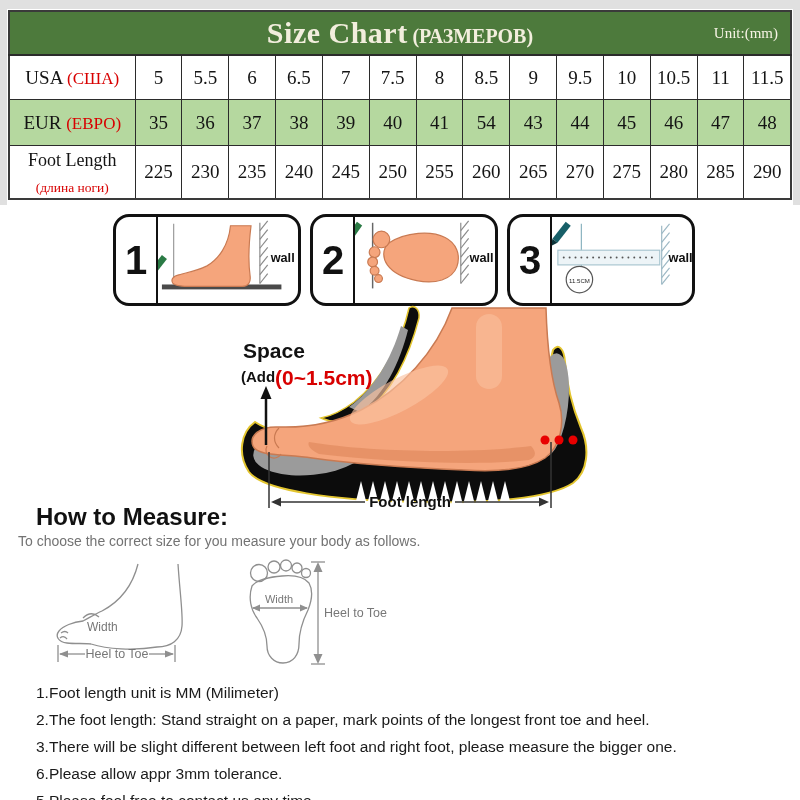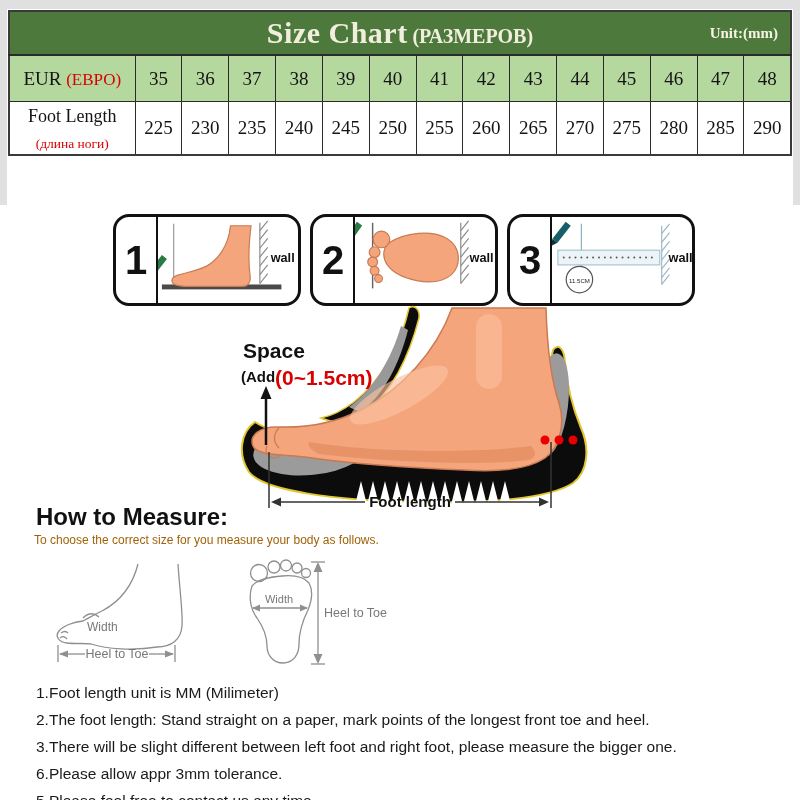--- a/index.html
+++ b/index.html
@@ -14,36 +14,36 @@
                 color:#141414;font-size:19px;padding:0;}
   tr.r-head td{height:42px;background:#4d7a3c;border-bottom:2px solid #2b2b2b;}
   tr.r-usa  td{height:43px;background:#fff;}
   tr.r-eur  td{height:45px;background:#b5d89f;}
   tr.r-foot td{height:52px;background:#fff;}
   .head-cell{position:relative;}
   .title-wrap{color:#f2eedd;font-weight:bold;}
   .title-main{font-size:30px;letter-spacing:.5px;}
   .title-sub{font-size:20px;}
   .unit{position:absolute;right:12px;top:50%;transform:translateY(-50%);
-        color:#f6f3e4;font-weight:bold;font-size:15px;}
+        color:#f6f3e4;font-weight:normal;font-size:15px;}
   td.lbl .en{font-size:19px;color:#141414;}
   td.lbl .ru{font-size:17px;color:#d80000;}
   tr.r-foot td.lbl .en{font-size:18px;}
   tr.r-foot td.lbl .ru{display:block;font-size:13.5px;margin-top:9px;}
   
   .panels{position:absolute;left:113px;top:214px;display:flex;gap:9px;}
   .panel{width:188px;height:92px;border:3px solid #111;border-radius:16px;
          background:#fff;display:flex;box-sizing:border-box;}
   .pnum{width:40px;border-right:2.5px solid #111;display:flex;align-items:center;
         justify-content:center;font-weight:bold;font-size:40px;color:#111;}
   .pdiag{flex:1;position:relative;}
   .pdiag svg{position:absolute;left:0;top:0;}
   
   .h2m{position:absolute;left:36px;top:503px;font-size:24px;font-weight:bold;color:#111;}
-  .intro{position:absolute;left:34px;top:533px;font-size:12px;color:#a16207;}
+  .intro{position:absolute;left:18px;top:533px;font-size:14px;color:#737373;}
   .notes{position:absolute;left:36px;top:684px;color:#1a1a1a;font-size:15.5px;}
   .notes div{margin-bottom:9px;white-space:nowrap;}
   .illo{position:absolute;left:239px;top:300px;text-align:center;}
   .lowdiag{position:absolute;left:45px;top:556px;}
   svg text{font-family:"Liberation Sans","DejaVu Sans",sans-serif;}
 </style>
 </head>
 <body>
 
 <div class="page">
@@ -73,33 +73,53 @@
     <tbody>
         <tr class="r-head">
       <td colspan="15" class="head-cell">
         <span class="title-wrap">
           <span class="title-main">Size Chart</span>
           <span class="title-sub">(РАЗМЕРОВ)</span>
         </span>
         <span class="unit">Unit:(mm)</span>
       </td>
     </tr>
+    <tr class="r-usa">
+      <td class="lbl">
+        <span class="en">USA</span>
+        <span class="ru">(США)</span>
+      </td>
+    <td class="val">5</td>
+          <td class="val">5.5</td>
+          <td class="val">6</td>
+          <td class="val">6.5</td>
+          <td class="val">7</td>
+          <td class="val">7.5</td>
+          <td class="val">8</td>
+          <td class="val">8.5</td>
+          <td class="val">9</td>
+          <td class="val">9.5</td>
+          <td class="val">10</td>
+          <td class="val">10.5</td>
+          <td class="val">11</td>
+          <td class="val">11.5</td>
+        </tr>
     <tr class="r-eur">
       <td class="lbl">
         <span class="en">EUR</span>
         <span class="ru">(ЕВРО)</span>
       </td>
     <td class="val">35</td>
           <td class="val">36</td>
           <td class="val">37</td>
           <td class="val">38</td>
           <td class="val">39</td>
           <td class="val">40</td>
           <td class="val">41</td>
-          <td class="val">42</td>
+          <td class="val">54</td>
           <td class="val">43</td>
           <td class="val">44</td>
           <td class="val">45</td>
           <td class="val">46</td>
           <td class="val">47</td>
           <td class="val">48</td>
         </tr>
     <tr class="r-foot">
       <td class="lbl">
         <span class="en">Foot Length</span>

